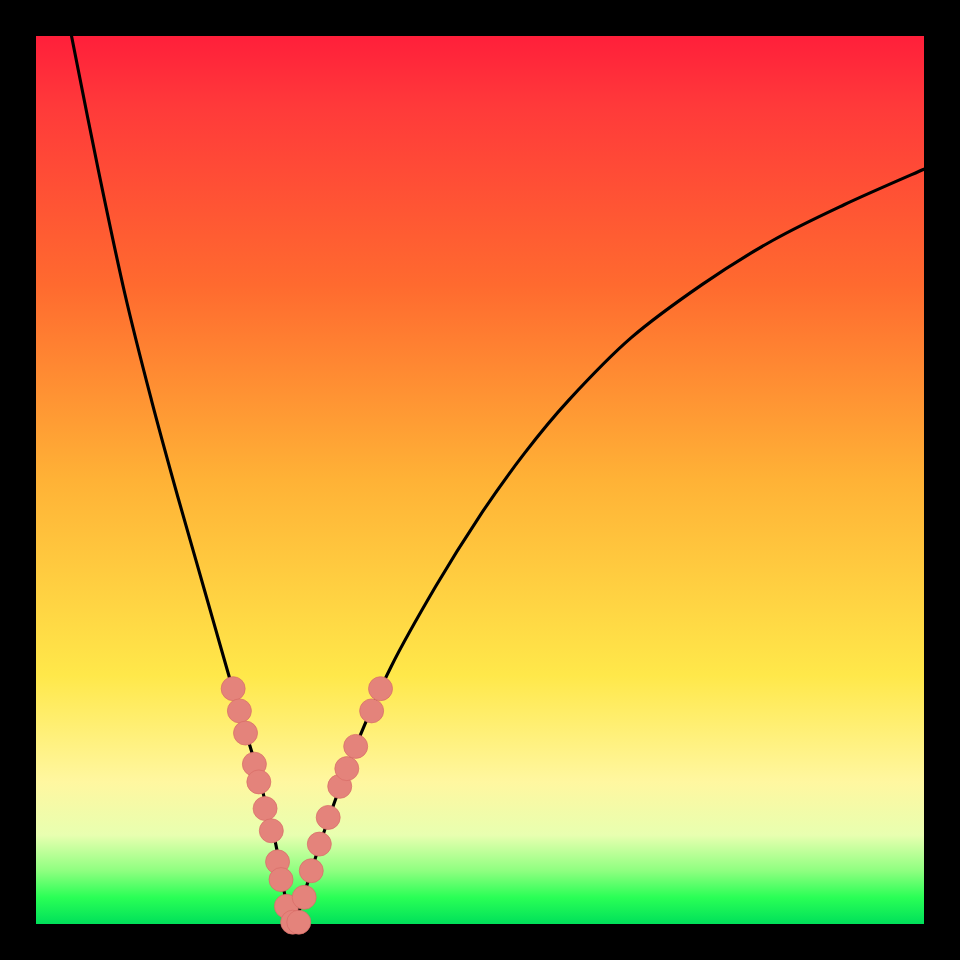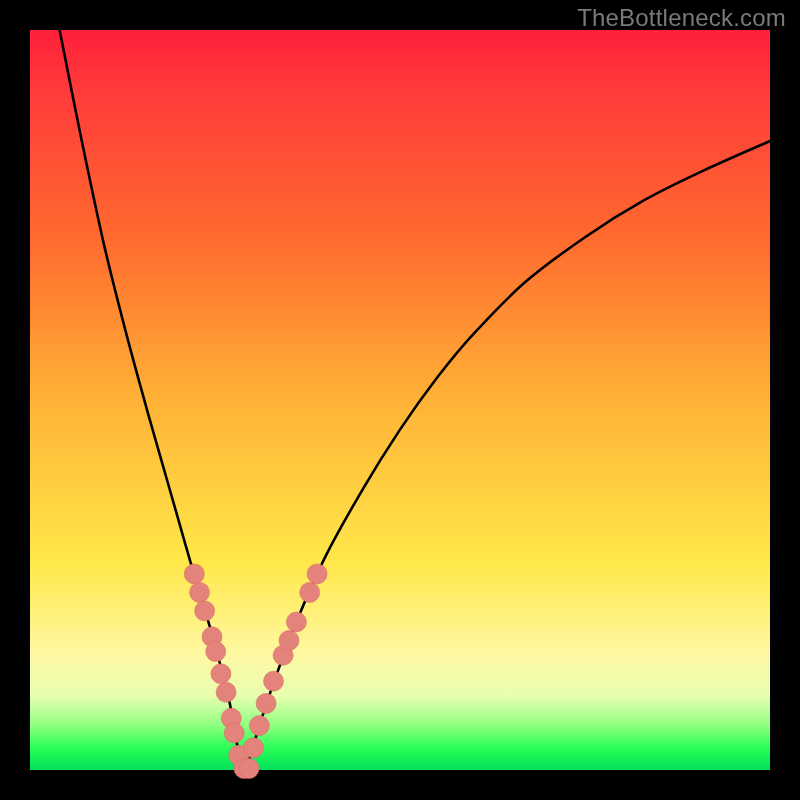--- a/index.html
+++ b/index.html
@@ -55,21 +55,20 @@
     top: 0;
     width: 740px;
     height: 740px;
     overflow: visible;
   }
 </style>
 </head>
 <body>
 
 <div class="frame">
-  <div class="watermark">TheBottleneck.com</div>
   <div class="plot">
     <svg class="curve" viewBox="0 0 740 740">
       <path id="curve-path" fill="none" stroke-width="2.6" stroke-linecap="round" stroke-linejoin="round" d="M 29.6 0.0 C 33.3 18.5, 44.4 75.2, 51.8 111.0 C 59.2 146.8, 66.6 182.5, 74.0 214.6 C 81.4 246.7, 88.8 275.0, 96.2 303.4 C 103.6 331.8, 112.2 362.6, 118.4 384.8 C 124.6 407.0, 128.3 419.3, 133.2 436.6 C 138.1 453.9, 143.1 471.1, 148.0 488.4 C 152.9 505.7, 158.5 525.4, 162.8 540.2 C 167.1 555.0, 170.2 564.9, 173.9 577.2 C 177.6 589.5, 181.9 603.1, 185.0 614.2 C 188.1 625.3, 189.9 633.9, 192.4 643.8 C 194.9 653.7, 197.7 663.5, 199.8 673.4 C 201.9 683.3, 203.4 694.4, 205.0 703.0 C 206.6 711.6, 207.8 719.0, 209.4 725.2 C 211.0 731.4, 212.8 740.0, 214.6 740.0 C 216.4 740.0, 218.1 732.6, 220.5 725.2 C 223.0 717.8, 225.5 707.9, 229.4 695.6 C 233.3 683.3, 238.0 668.5, 244.2 651.2 C 250.4 633.9, 257.8 613.0, 266.4 592.0 C 275.0 571.0, 284.9 547.6, 296.0 525.4 C 307.1 503.2, 320.7 479.8, 333.0 458.8 C 345.3 437.8, 357.7 418.1, 370.0 399.6 C 382.3 381.1, 394.7 363.8, 407.0 347.8 C 419.3 331.8, 429.2 319.4, 444.0 303.4 C 458.8 287.4, 477.3 267.6, 495.8 251.6 C 514.3 235.6, 535.3 220.8, 555.0 207.2 C 574.7 193.6, 594.5 181.3, 614.2 170.2 C 633.9 159.1, 652.4 150.5, 673.4 140.6 C 694.4 130.7, 728.9 115.9, 740.0 111.0" stroke="#000000"></path>
       <g id="markers">
           <circle cx="164.3" cy="543.9" r="10.0" fill="#e4837b" stroke="#d86d67" stroke-width="0.6"></circle>
           <circle cx="169.5" cy="562.4" r="10.0" fill="#e4837b" stroke="#d86d67" stroke-width="0.6"></circle>
           <circle cx="174.6" cy="580.9" r="10.0" fill="#e4837b" stroke="#d86d67" stroke-width="0.6"></circle>
           <circle cx="182.0" cy="606.8" r="10.0" fill="#e4837b" stroke="#d86d67" stroke-width="0.6"></circle>
           <circle cx="185.7" cy="621.6" r="10.0" fill="#e4837b" stroke="#d86d67" stroke-width="0.6"></circle>
           <circle cx="190.9" cy="643.8" r="10.0" fill="#e4837b" stroke="#d86d67" stroke-width="0.6"></circle>

